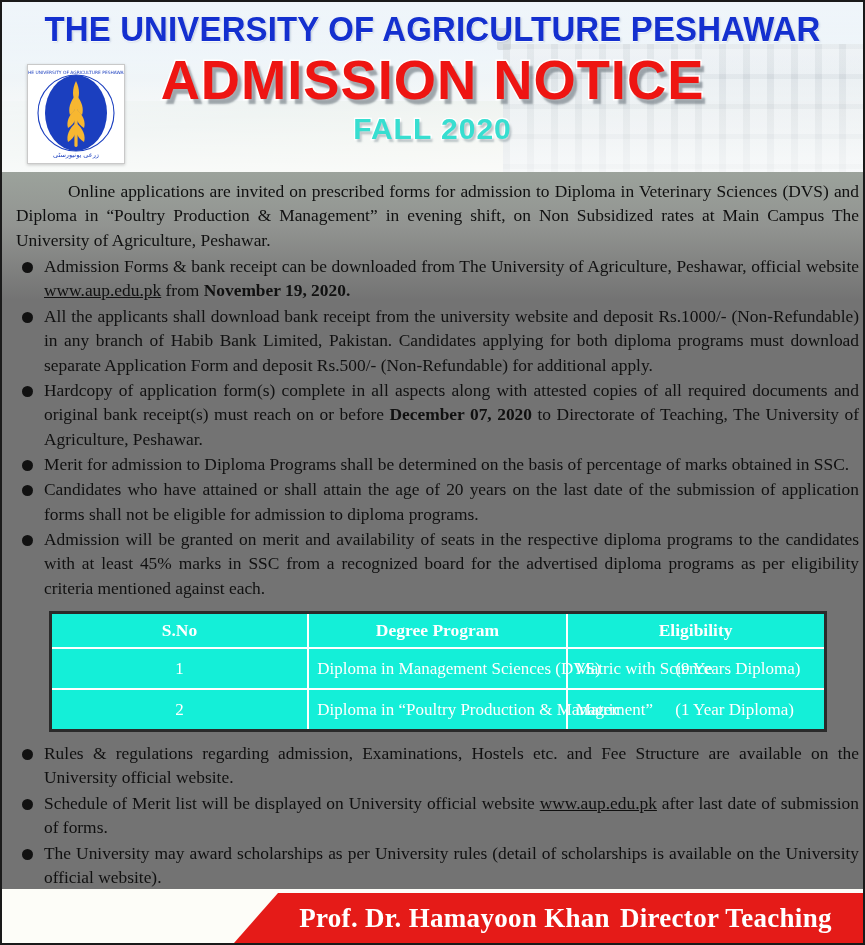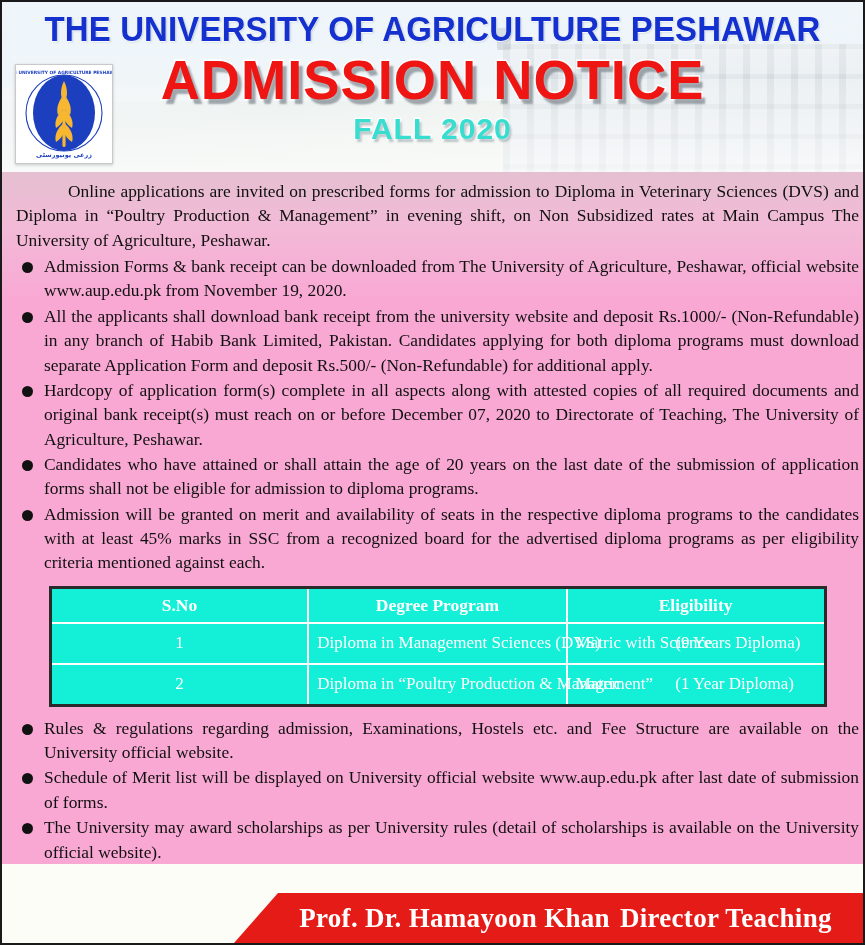--- a/index.html
+++ b/index.html
@@ -53,27 +53,26 @@
       radial-gradient(circle at 58% 130%, rgba(160,180,140,.45) 0 56px, transparent 57px),
       linear-gradient(180deg, rgba(206,216,200,.15), rgba(188,204,180,.55));
   }
   .hdr-fade {
     position:absolute; inset:0;
     background: linear-gradient(180deg, rgba(255,255,255,.55) 0%, rgba(255,255,255,.25) 45%, rgba(255,255,255,.72) 100%);
   }
 
   .logo {
     position: absolute;
-    left: 13px; top: 62px;
+    left: 25px; top: 62px;
     width: 96px; height: 98px;
     background: #ffffff;
     border: 1px solid #c9c9c9;
     box-shadow: 0 1px 3px rgba(0,0,0,.2);
     z-index: 6;
-    font-weight: bold;
   }
   .logo svg { display:block; width:100%; height:100%; }
 
   .hdr-title {
     position: relative;
     z-index: 5;
     text-align: center;
     font-family: "Liberation Sans", sans-serif;
     font-weight: bold;
     color: #1430cf;
@@ -113,21 +112,21 @@
     letter-spacing: 1px;
     -webkit-text-stroke: 2.5px #ffffff;
     paint-order: stroke fill;
     text-shadow: 2px 3px 2px rgba(120,135,145,.45);
   }
 
   
   .body-wrap {
     position: relative;
     padding: 7px 0 0 10px;
-    background: #f9a8d4;
+    background: #737373;
   }
   
   .ghost {
     position:absolute; left:0; top:0; width:100%; height:128px;
     background: linear-gradient(180deg, rgba(205,220,205,.45) 0%, rgba(225,233,222,.28) 42%, rgba(253,253,248,0) 100%);
     pointer-events:none;
   }
 
   .intro {
     position: relative;
@@ -156,22 +155,23 @@
   }
   ul.bullets > li:before {
     content: "";
     position: absolute;
     left: 6px;
     top: 8px;
     width: 11px; height: 11px;
     border-radius: 50%;
     background: #111111;
   }
-  b, .bold { font-weight: normal; }
+  b, .bold { font-weight: bold; }
   .link {
+    text-decoration: underline;
     color: #101010;
   }
 
   
   .table-zone {
     padding: 10px 0 8px 0;
   }
   table.prog {
     width: 778px;
     margin: 0 auto;
@@ -285,20 +285,21 @@
 
   <div class="body-wrap">
     <div class="ghost"></div>
 
     <p class="intro">Online applications are invited on prescribed forms for admission to Diploma in Veterinary Sciences (DVS) and Diploma in “Poultry Production &amp; Management” in evening shift, on Non Subsidized rates at Main Campus The University of Agriculture, Peshawar.</p>
 
     <ul class="bullets">
         <li><span>Admission Forms &amp; bank receipt can be downloaded from The University of Agriculture, Peshawar, official website </span><span class="link">www.aup.edu.pk</span><span> from </span><span class="bold">November 19, 2020.</span></li>
         <li><span>All the applicants shall download bank receipt from the university website and deposit Rs.1000/- (Non-Refundable) in any branch of Habib Bank Limited, Pakistan. Candidates applying for both diploma programs must download separate Application Form and deposit Rs.500/- (Non-Refundable) for additional apply.</span></li>
         <li><span>Hardcopy of application form(s) complete in all aspects along with attested copies of all required documents and original bank receipt(s) must reach on or before </span><span class="bold">December 07, 2020</span><span> to Directorate of Teaching, The University of Agriculture, Peshawar.</span></li>
+        <li><span>Merit for admission to Diploma Programs shall be determined on the basis of percentage of marks obtained in SSC.</span></li>
         <li><span>Candidates who have attained or shall attain the age of 20 years on the last date of the submission of application forms shall not be eligible for admission to diploma programs.</span></li>
         <li><span>Admission will be granted on merit and availability of seats in the respective diploma programs to the candidates with at least 45% marks in SSC from a recognized board for the advertised diploma programs as per eligibility criteria mentioned against each.</span></li>
       </ul>
 
     <div class="table-zone">
       <table class="prog">
         <thead>
           <tr>
             <th class="sno">S.No</th>
             <th>Degree Program</th>

